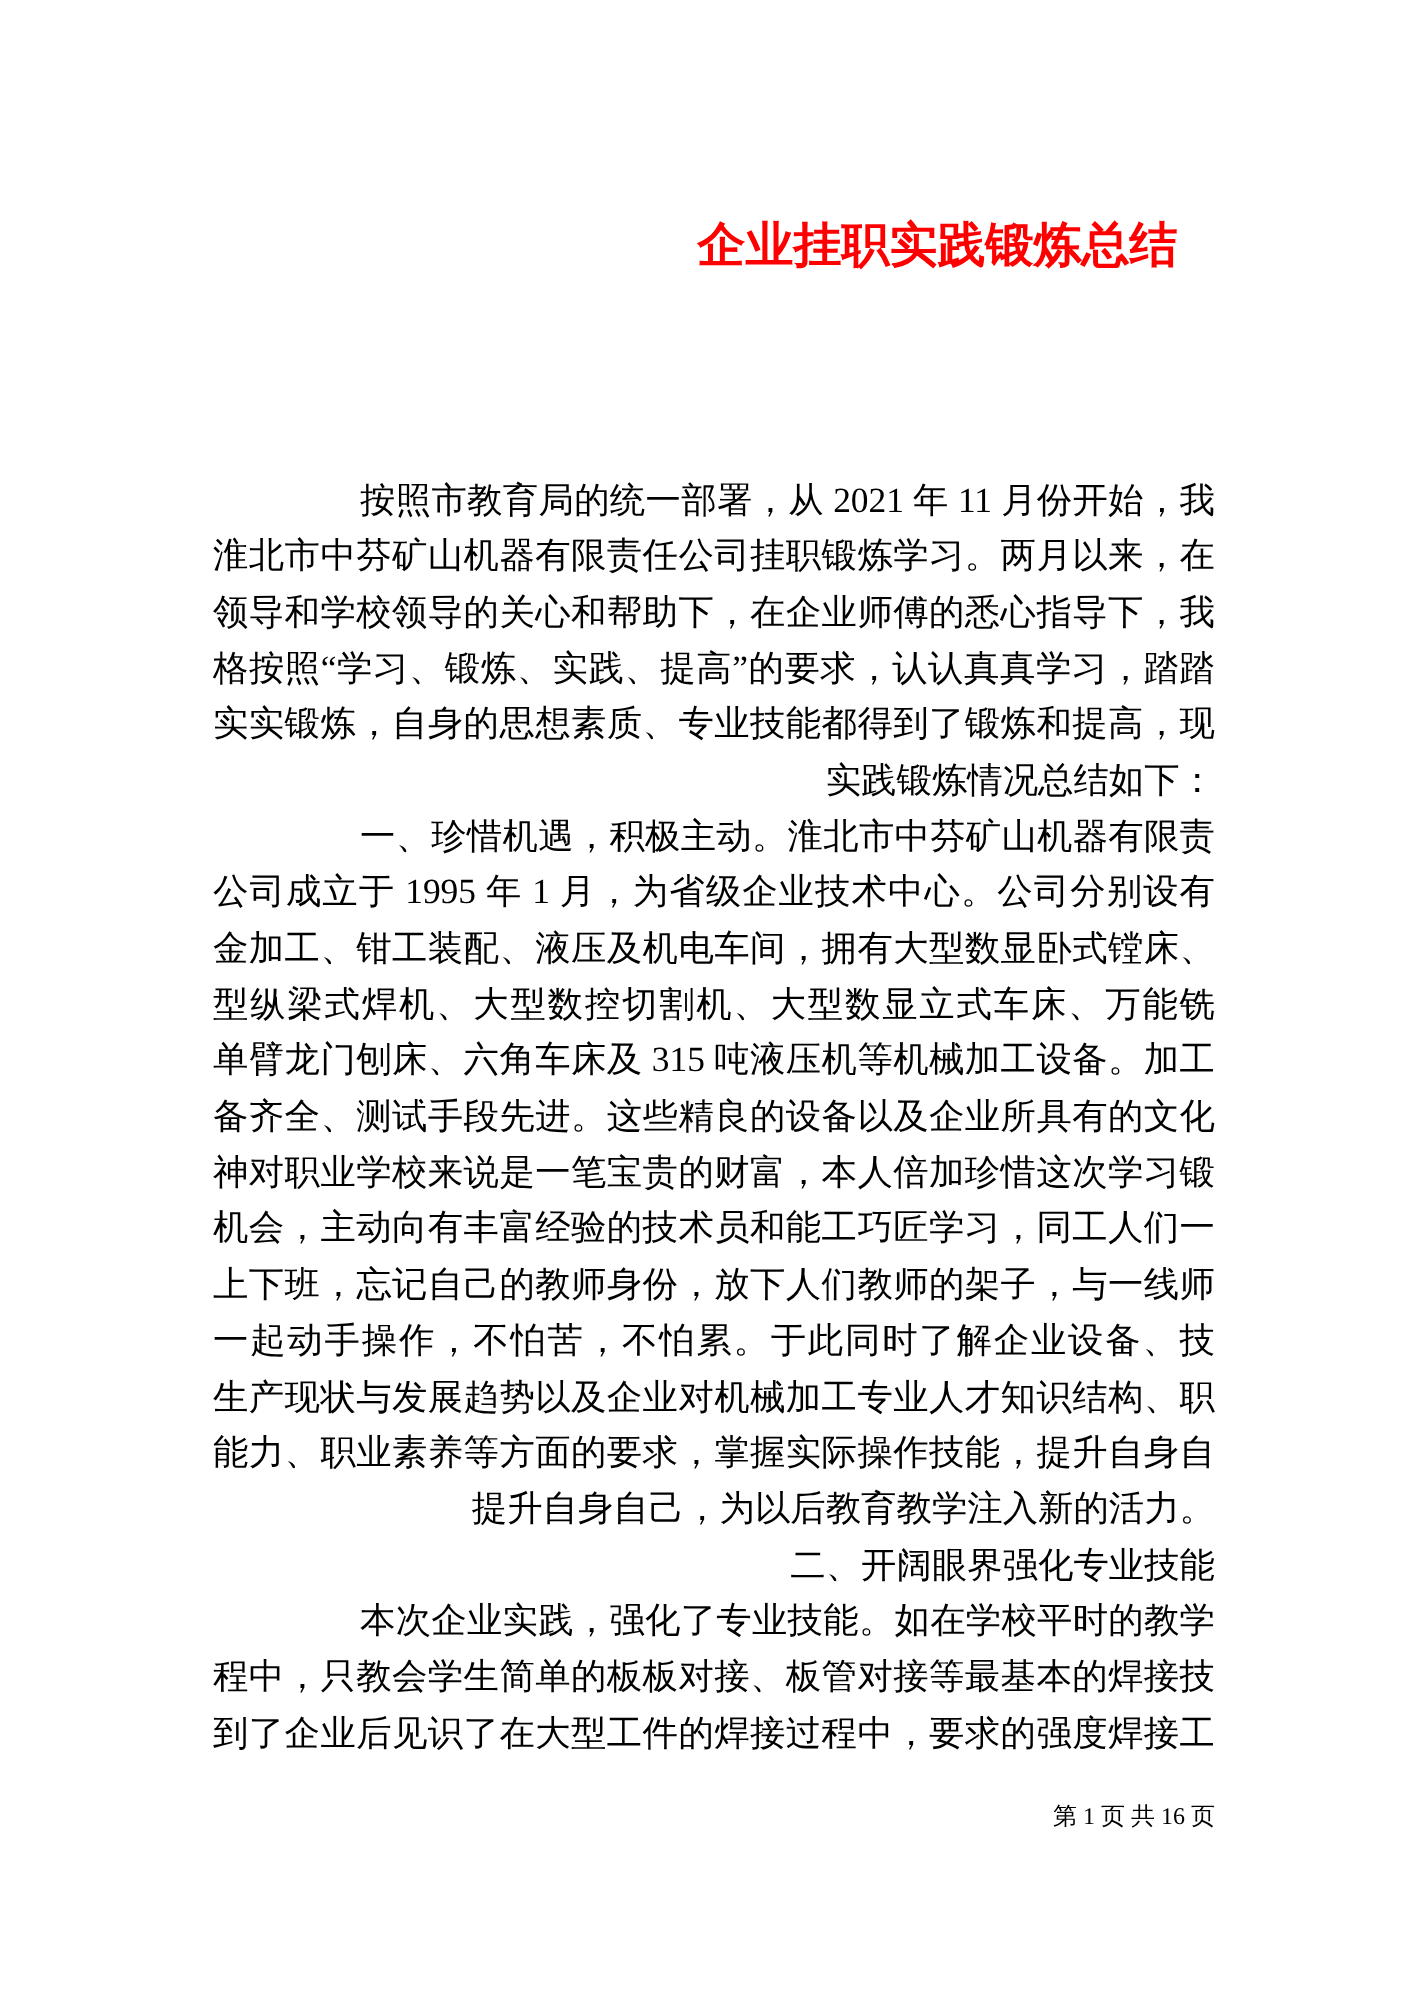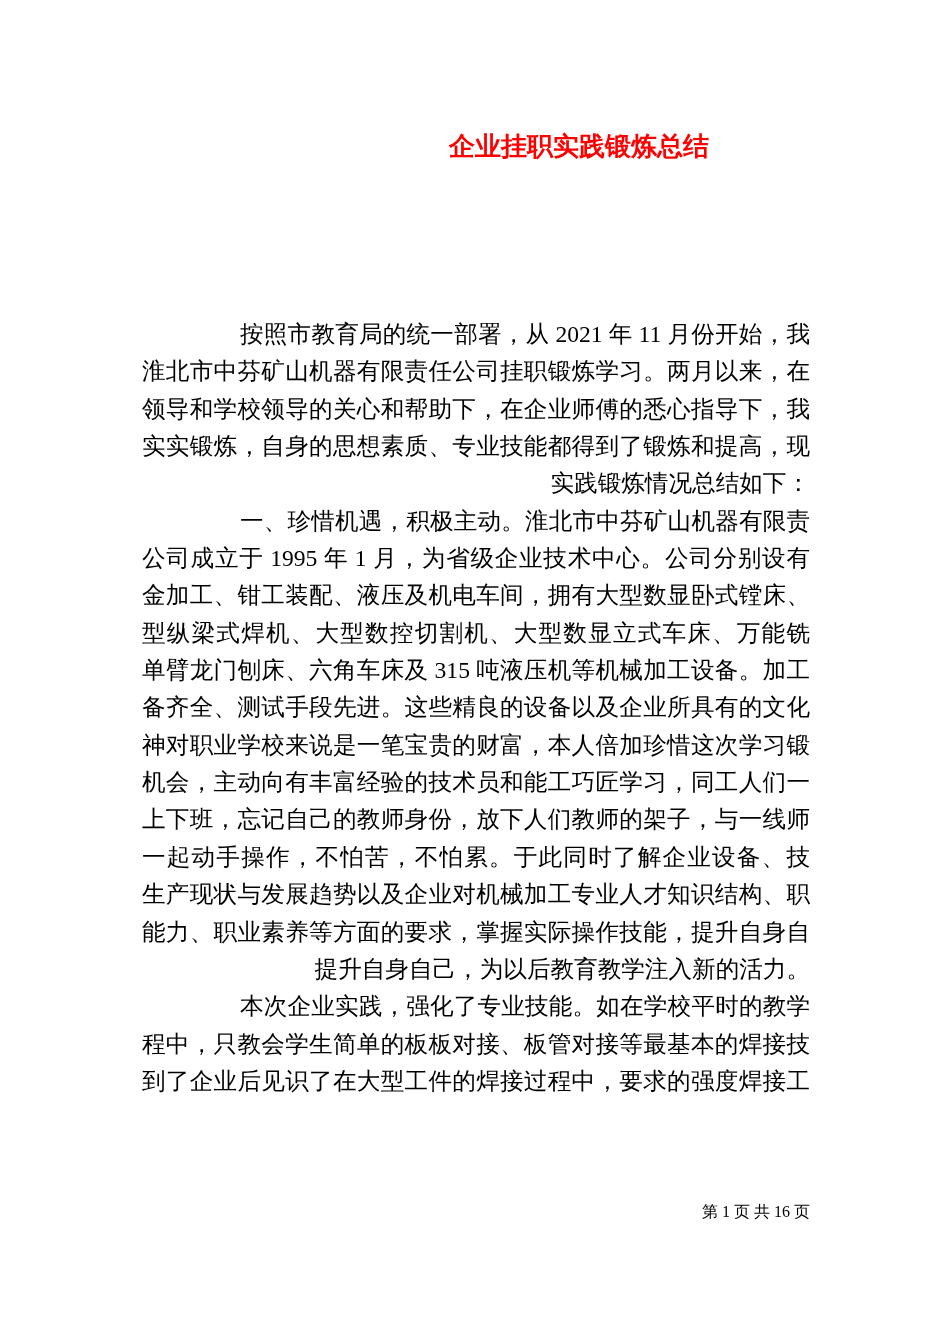--- a/index.html
+++ b/index.html
@@ -13,22 +13,22 @@
     height: 1344px;
     background: #ffffff;
     overflow: hidden;
     font-family: "Liberation Serif", "DejaVu Serif", serif;
     color: #000000;
   }
   .doc-title {
     position: absolute;
     left: 449px;
     top: 128px;
-    margin: 0;
-    font-size: 26px;
+    margin: 16px;
+    font-size: 32px;
     font-weight: bold;
     line-height: 38px;
     color: #ff0000;
     white-space: nowrap;
     font-family: "Liberation Serif", "DejaVu Serif", serif;
   }
   .doc-body {
     position: absolute;
     left: 142px;
     top: 316px;
@@ -64,34 +64,36 @@
 </head>
 <body>
 
 <div class="page">
   <h1 class="doc-title">企业挂职实践锻炼总结</h1>
 
   <div class="doc-body" id="doc-body">
       <div class="line indent fill">按照市教育局的统一部署，从 2021 年 11 月份开始，我到</div>
       <div class="line fill">淮北市中芬矿山机器有限责任公司挂职锻炼学习。两月以来，在局</div>
       <div class="line fill">领导和学校领导的关心和帮助下，在企业师傅的悉心指导下，我严</div>
+      <div class="line fill">格按照“学习、锻炼、实践、提高”的要求，认认真真学习，踏踏</div>
       <div class="line fill">实实锻炼，自身的思想素质、专业技能都得到了锻炼和提高，现将</div>
       <div class="line">实践锻炼情况总结如下：</div>
       <div class="line indent fill">一、珍惜机遇，积极主动。淮北市中芬矿山机器有限责任</div>
       <div class="line fill">公司成立于 1995 年 1 月，为省级企业技术中心。公司分别设有铆焊、</div>
       <div class="line fill">金加工、钳工装配、液压及机电车间，拥有大型数显卧式镗床、大</div>
       <div class="line fill">型纵梁式焊机、大型数控切割机、大型数显立式车床、万能铣床、</div>
       <div class="line fill">单臂龙门刨床、六角车床及 315 吨液压机等机械加工设备。加工设</div>
       <div class="line fill">备齐全、测试手段先进。这些精良的设备以及企业所具有的文化精</div>
       <div class="line fill">神对职业学校来说是一笔宝贵的财富，本人倍加珍惜这次学习锻炼</div>
       <div class="line fill">机会，主动向有丰富经验的技术员和能工巧匠学习，同工人们一起</div>
       <div class="line fill">上下班，忘记自己的教师身份，放下人们教师的架子，与一线师傅</div>
       <div class="line fill">一起动手操作，不怕苦，不怕累。于此同时了解企业设备、技术、</div>
       <div class="line fill">生产现状与发展趋势以及企业对机械加工专业人才知识结构、职业</div>
       <div class="line fill">能力、职业素养等方面的要求，掌握实际操作技能，提升自身自己</div>
       <div class="line">提升自身自己，为以后教育教学注入新的活力。</div>
+      <div class="line indent">二、开阔眼界强化专业技能</div>
       <div class="line indent fill">本次企业实践，强化了专业技能。如在学校平时的教学过</div>
       <div class="line fill">程中，只教会学生简单的板板对接、板管对接等最基本的焊接技术，</div>
       <div class="line fill">到了企业后见识了在大型工件的焊接过程中，要求的强度焊接工艺</div>
     </div>
 
   <div class="page-footer">第 1 页 共 16 页</div>
 </div>
 
 </body></html>

